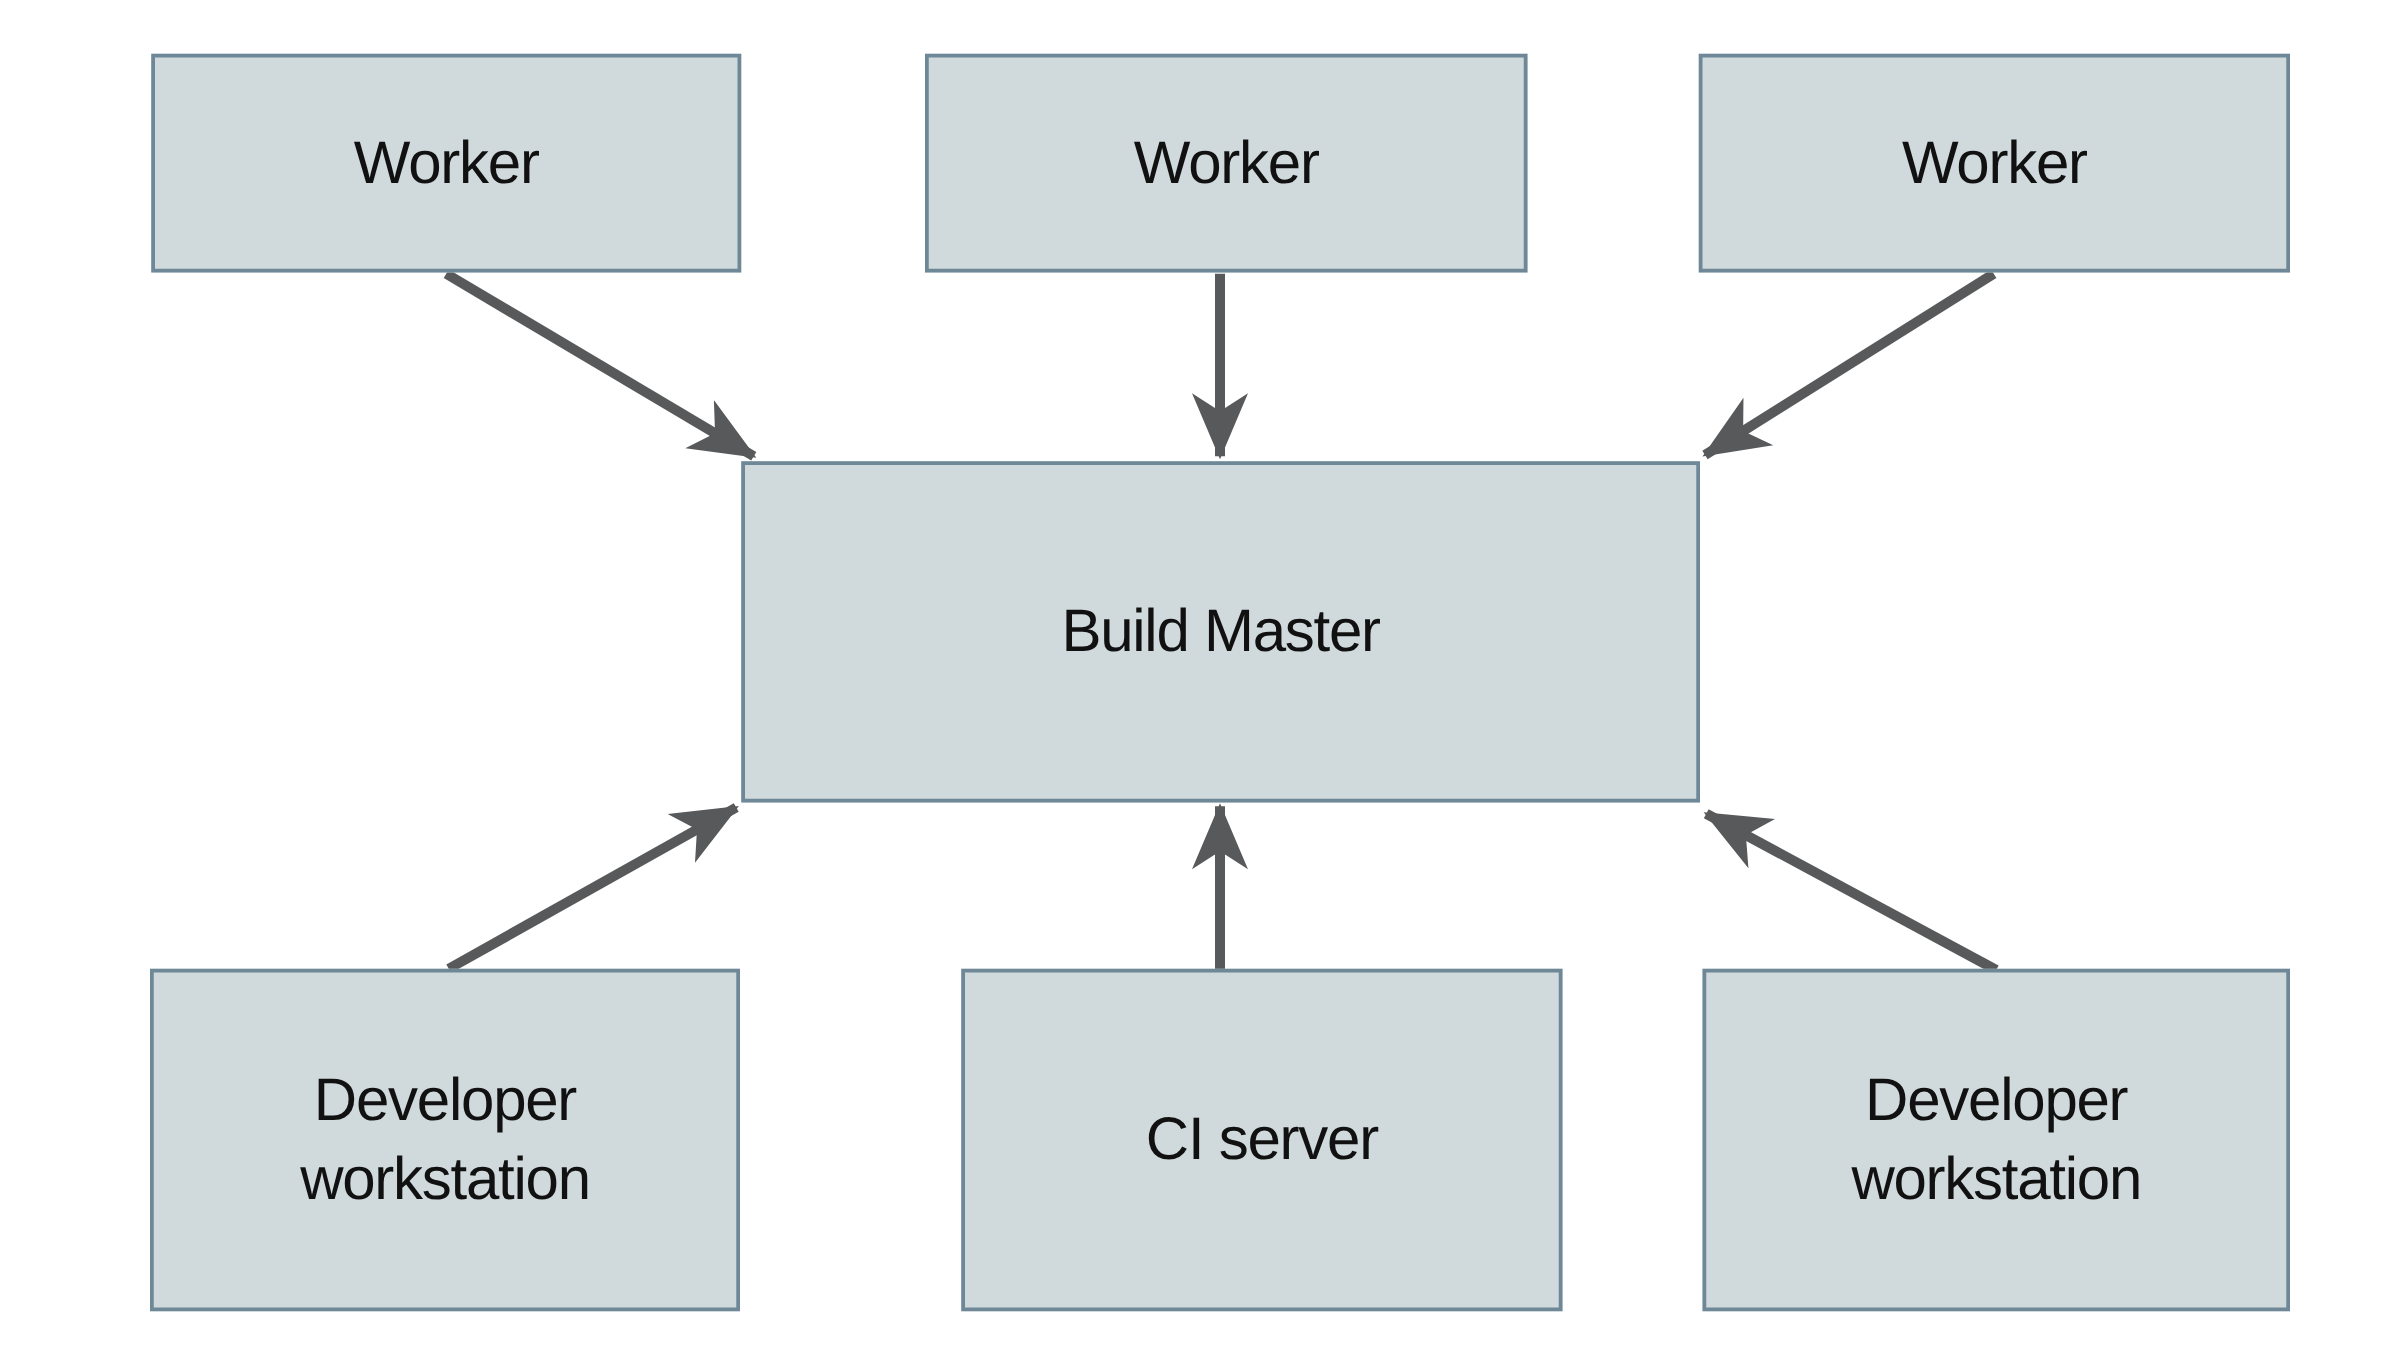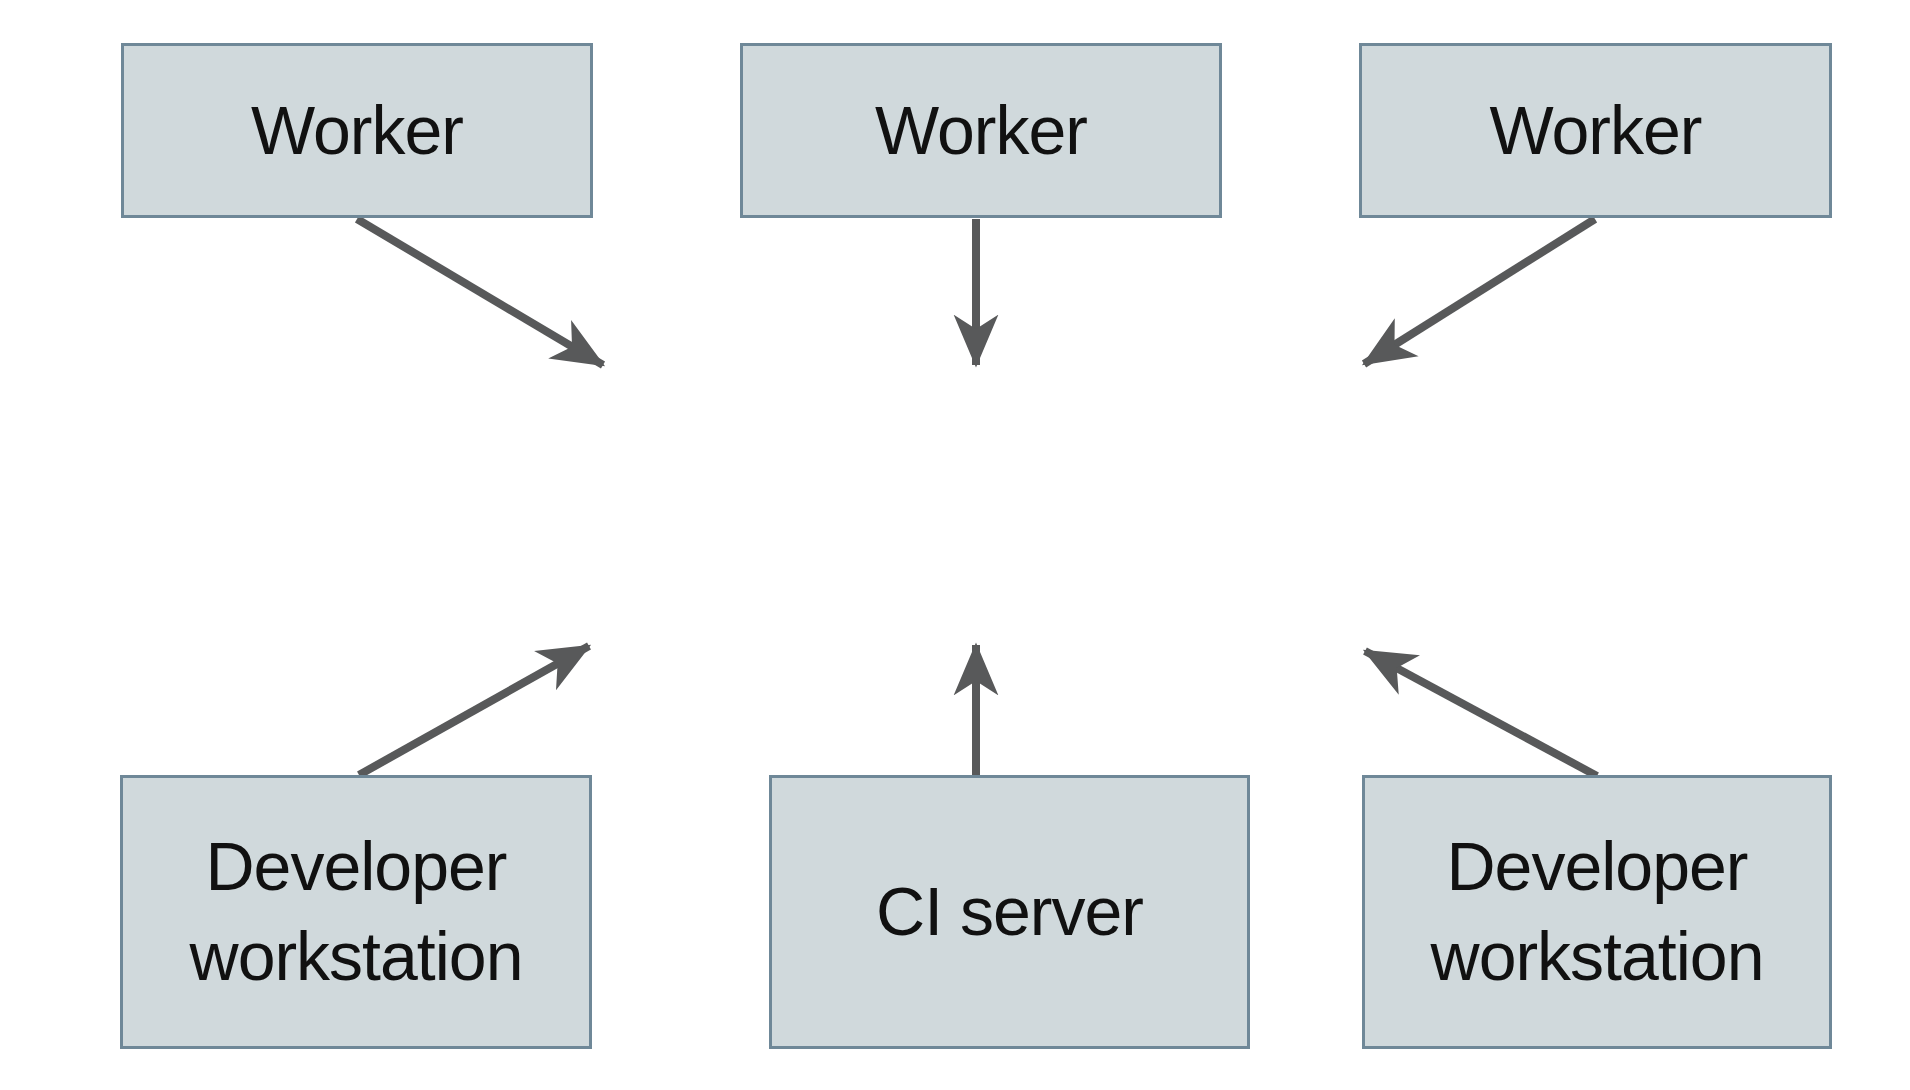--- a/index.html
+++ b/index.html
@@ -36,21 +36,21 @@
     box-sizing: border-box;
     background: var(--node-fill, #d0d9dc);
     border: 3px solid var(--node-border, #6f8898);
     display: flex;
     align-items: center;
     justify-content: center;
     text-align: center;
   }
   .node .label {
     color: var(--text, #111111);
-    font-size: 68px;
+    font-size: 48px;
     line-height: 1.32;
     letter-spacing: -1px;
     padding: 0 14px;
   }
   
   .n-worker-left   { left: 121px;  top: 43px;  width: 472px; height: 175px; }
   .n-worker-center { left: 740px;  top: 43px;  width: 482px; height: 175px; }
   .n-worker-right  { left: 1359px; top: 43px;  width: 473px; height: 175px; }
   .n-build-master  { left: 593px;  top: 369px; width: 767px; height: 273px; }
   .n-dev-left      { left: 120px;  top: 775px; width: 472px; height: 274px; }
@@ -81,20 +81,23 @@
   </div>
 
   <div class="node n-worker-center">
     <span class="label">Worker</span>
   </div>
 
   <div class="node n-worker-right">
     <span class="label">Worker</span>
   </div>
 
+  <div class="node n-build-master">
+    <span class="label">Build Master</span>
+  </div>
 
   <div class="node n-dev-left">
     <span class="label">Developer workstation</span>
   </div>
 
   <div class="node n-ci-server">
     <span class="label">CI server</span>
   </div>
 
   <div class="node n-dev-right">

